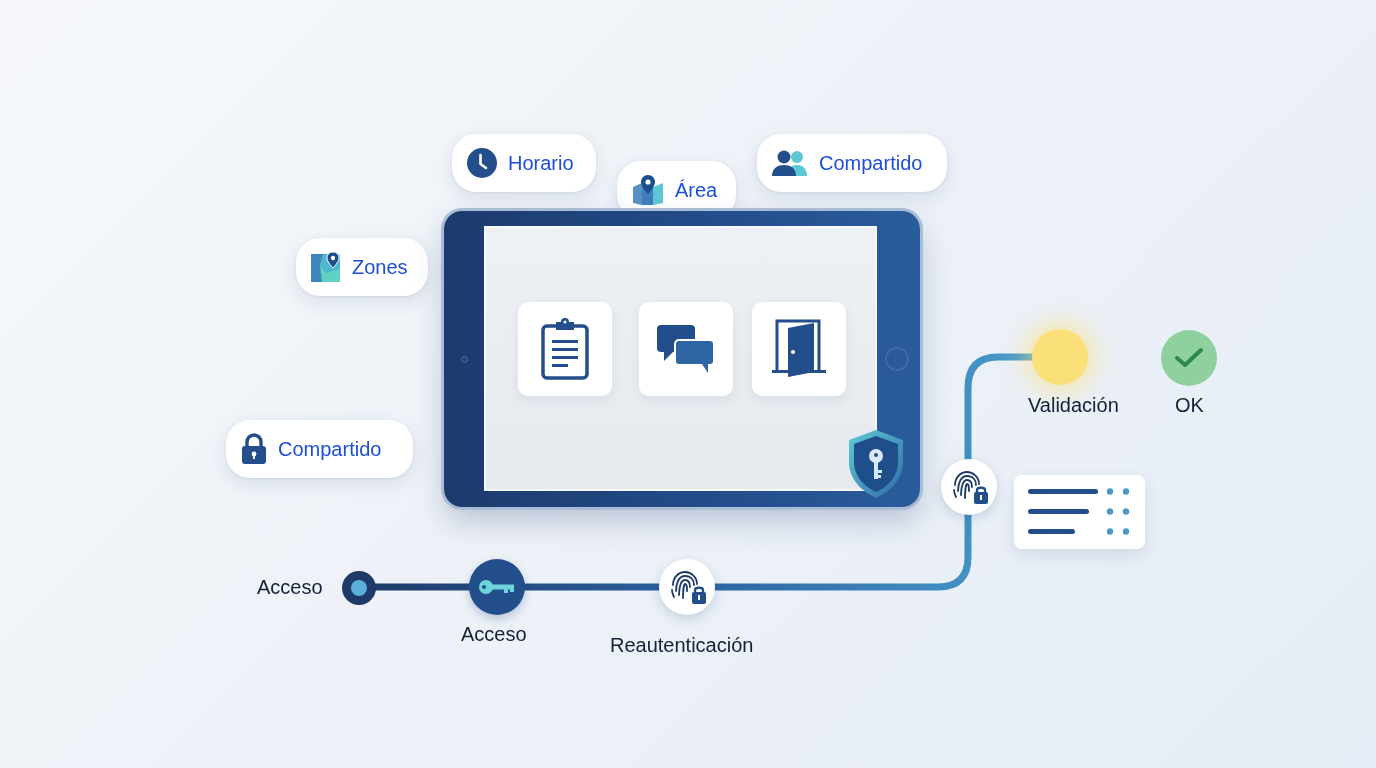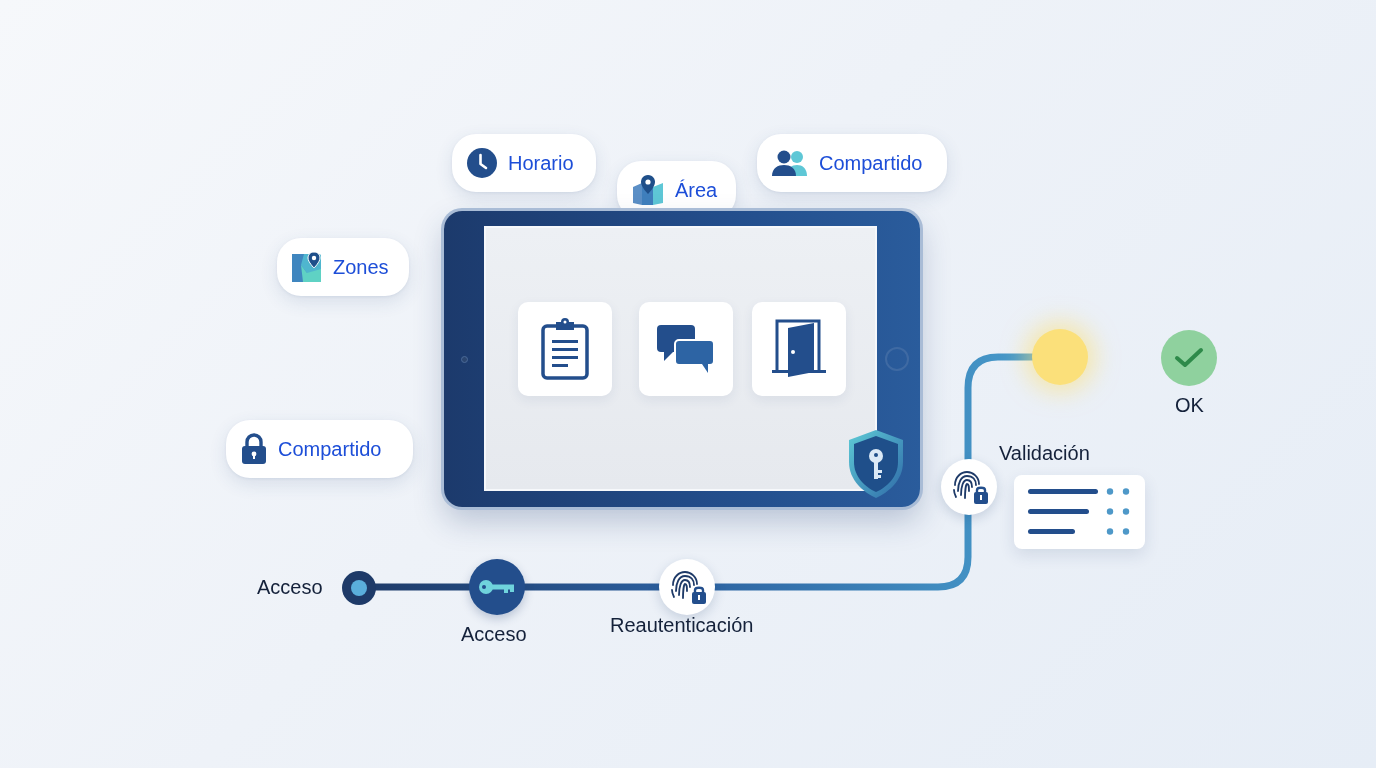--- a/index.html
+++ b/index.html
@@ -97,21 +97,21 @@
 <div class="chip" style="left:757px;top:134px;width:190px;">
   <svg width="38" height="28" viewBox="0 0 38 28">
     <circle cx="26" cy="8" r="6" fill="#5ec7d6"></circle>
     <path d="M16 27 C16 19 21 16 26 16 C31 16 36 19 36 27 Z" fill="#5ec7d6"></path>
     <circle cx="13" cy="8" r="6.5" fill="#234e8c"></circle>
     <path d="M1 27 C1 19 7 16 13 16 C19 16 25 19 25 27 Z" fill="#234e8c"></path>
   </svg>
   <span>Compartido</span>
 </div>
 
-<div class="chip" style="left:277px;top:238px;width:132px;text-align:right;">
+<div class="chip" style="left:296px;top:238px;width:132px;text-align:right;">
   <svg width="32" height="32" viewBox="0 0 32 32">
     <rect x="1" y="3" width="29" height="28" rx="2" fill="#4fb6cf"></rect>
     <path d="M1 3 L13 3 L10 14 L16 22 L12 31 L1 31 Z" fill="#3f86bf"></path>
     <path d="M10 14 L16 22 L30 18 L30 31 L12 31 Z" fill="#5fd2c4"></path>
     <path d="M23 1 C19 1 17 4 17 7 C17 11 23 17 23 17 C23 17 29 11 29 7 C29 4 27 1 23 1 Z" fill="#1f4f8a" stroke="#fff" stroke-width="1"></path>
     <circle cx="23" cy="7" r="2.2" fill="#fff"></circle>
   </svg>
   <span>Zones</span>
 </div>
 
@@ -199,21 +199,21 @@
       <path d="M9 24 C9 16 12 9 18 9 C24 9 27 13 27 18"></path>
       <path d="M12 28 C12 20 14 13 18 13 C22 13 23 16 23 20"></path>
       <path d="M16 31 C16 24 17 17 18 17 C20 17 20 20 20 24"></path>
       <path d="M5 23 C5 25 6 28 7 30"></path>
     </g>
     <path d="M28 26 L28 23 C28 20 36 20 36 23 L36 26" stroke="#234e8c" stroke-width="2.4" fill="none"></path>
     <rect x="25" y="25" width="14" height="12" rx="2" fill="#234e8c"></rect>
     <rect x="31" y="28" width="2" height="5" fill="#fff"></rect>
   </svg>
 </div>
-<span class="label" style="left:610px;top:614px;">Reautenticación</span>
+<span class="label" style="left:610px;top:634px;">Reautenticación</span>
 
 <div class="node-circle" style="left:941px;top:459px;width:56px;height:56px;background:#ffffff;box-shadow:0 4px 12px rgba(30,60,110,0.18);">
   <svg width="40" height="40" viewBox="0 0 40 40">
     <g fill="none" stroke="#1e3a68" stroke-width="1.8" stroke-linecap="round">
       <path d="M6 18 C6 10 12 5 18 5 C24 5 30 10 30 17"></path>
       <path d="M9 24 C9 16 12 9 18 9 C24 9 27 13 27 18"></path>
       <path d="M12 28 C12 20 14 13 18 13 C22 13 23 16 23 20"></path>
       <path d="M16 31 C16 24 17 17 18 17 C20 17 20 20 20 24"></path>
       <path d="M5 23 C5 25 6 28 7 30"></path>
     </g>
@@ -233,20 +233,20 @@
     <circle cx="96" cy="36.5" r="3.2" fill="#4e98c8"></circle>
     <circle cx="112" cy="36.5" r="3.2" fill="#4e98c8"></circle>
     <circle cx="96" cy="56.5" r="3.2" fill="#4e98c8"></circle>
     <circle cx="112" cy="56.5" r="3.2" fill="#4e98c8"></circle>
   </svg>
 </div>
 
 <div class="node-circle" style="left:1032px;top:329px;width:56px;height:56px;background:#fbe07a;box-shadow:0 0 22px 8px rgba(251,224,122,0.55);">
   <span></span>
 </div>
-<span class="label" style="left:999px;top:394px;margin-top:48px;">Validación</span>
+<span class="label" style="left:1028px;top:394px;">Validación</span>
 
 <div class="node-circle" style="left:1161px;top:330px;width:56px;height:56px;background:#8fd19e;">
   <svg width="30" height="22" viewBox="0 0 30 22">
     <path d="M3 11 L11 18 L27 3" stroke="#2e8a4a" stroke-width="4" fill="none" stroke-linecap="round" stroke-linejoin="round"></path>
   </svg>
 </div>
 <span class="label" style="left:1175px;top:394px;text-align:right;">OK</span>
 
 </body></html>

